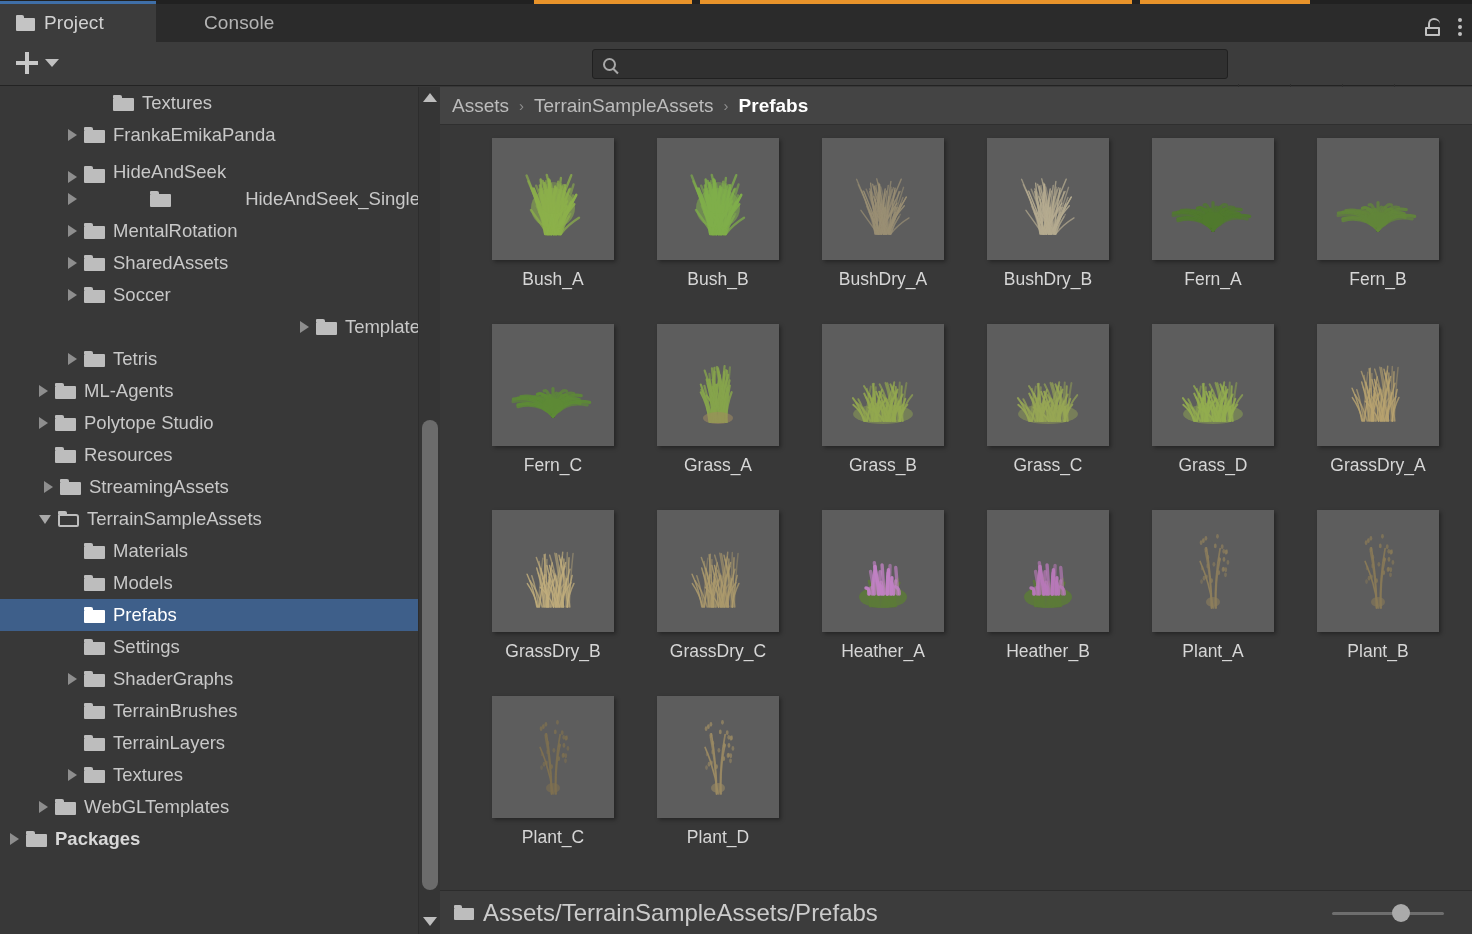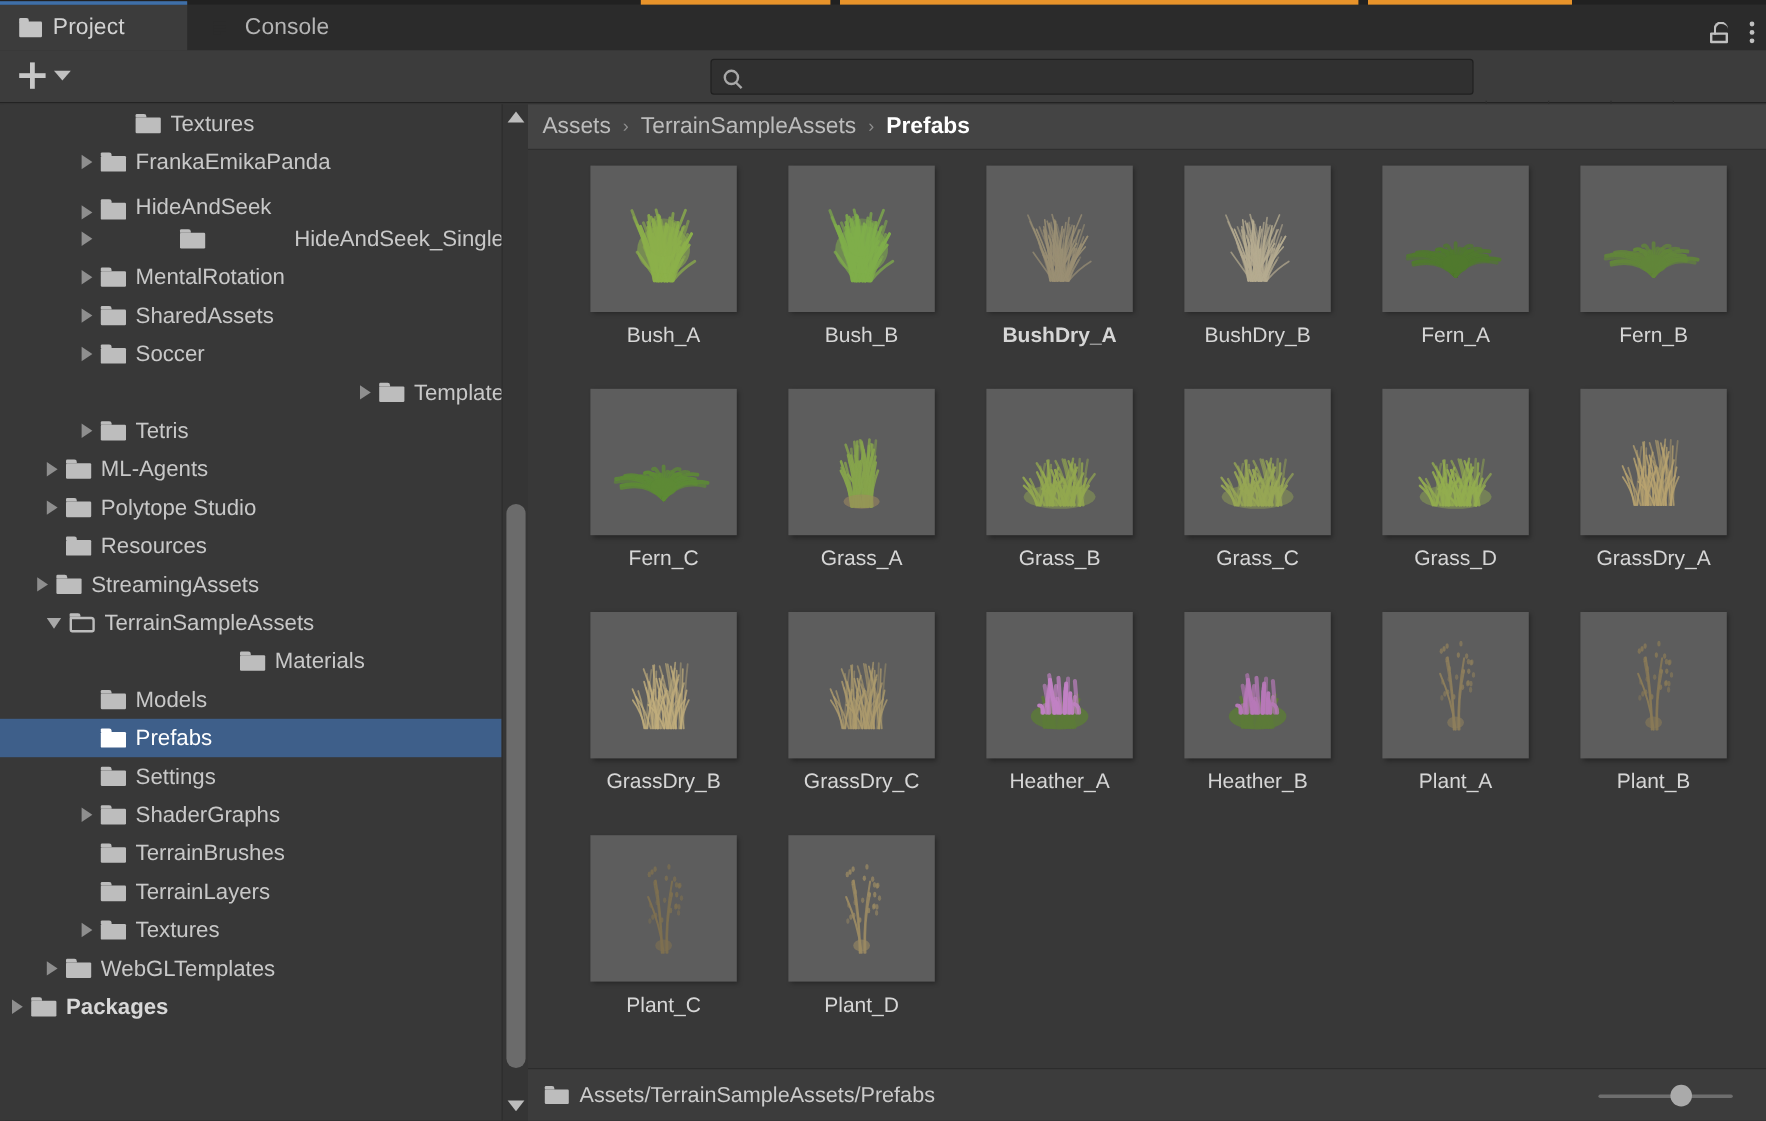--- a/index.html
+++ b/index.html
@@ -120,21 +120,21 @@
   .cell { position:absolute; width:140px; }
   .thumb { width:122px; height:122px; margin:0 auto; background:#5d5d5d; position:relative; overflow:hidden; box-shadow:2px 2px 4px rgba(0,0,0,.35); }
   .cap { margin-top:9px; text-align:center; color:#d6d6d6; font-size:17.5px; white-space:nowrap; }
 
   
   .footer { position:absolute; left:440px; bottom:0; width:1032px; height:44px; background:#3c3c3c; border-top:1px solid #2c2c2c; display:flex; align-items:center; }
   .ffolder { width:20px;height:16px;position:relative;margin-left:14px; }
   .ffolder i{ position:absolute;display:block;background:#bdbdbd; }
   .ffolder .tabf{ left:0;top:0;width:42%;height:22%;border-radius:1px 2px 0 0; }
   .ffolder .body{ left:0;top:19%;width:100%;height:81%;border-radius:1px; }
-  .fpath { margin-left:9px; color:#cbcbcb; font-size:18px; }
+  .fpath { margin-left:9px; color:#cbcbcb; font-size:24px; }
   .zoomslider { position:absolute; right:28px; top:50%; transform:translateY(-50%); width:112px; height:18px; }
   .zs-track{ position:absolute; left:0; top:8px; width:112px; height:3px; background:#6e6e6e; border-radius:2px; }
   .zs-knob{ position:absolute; top:0; width:18px; height:18px; border-radius:50%; background:#aaaaaa; }
 
   .leftedge { position:absolute; left:0; top:87px; width:4px; height:847px; background:#383838; }
 </style>
 </head>
 <body>
 
 <div id="app">
@@ -304,37 +304,37 @@
         <span>Polytope Studio</span>
       </div>
       <div class="trow" style="padding-left: 39px;">
         <span class="arrow-sp"></span>
         <span class="fi">
           <i class="tabf"></i>
           <i class="body"></i>
         </span>
         <span>Resources</span>
       </div>
-      <div class="trow" style="padding-left: 31px;">
+      <div class="trow" style="padding-left: 44px;">
         <span class="arrow-r"></span>
         <span class="fi">
           <i class="tabf"></i>
           <i class="body"></i>
         </span>
         <span>StreamingAssets</span>
       </div>
       <div class="trow" style="padding-left: 39px;">
         <span class="arrow-d"></span>
         <span class="fi open">
           <i class="tabf"></i>
           <i class="body"></i>
         </span>
         <span>TerrainSampleAssets</span>
       </div>
-      <div class="trow" style="padding-left: 68px; justify-content: center;">
+      <div class="trow" style="padding-left: 68px;">
         <span class="arrow-sp"></span>
         <span class="fi">
           <i class="tabf"></i>
           <i class="body"></i>
         </span>
         <span>Materials</span>
       </div>
       <div class="trow" style="padding-left: 68px;">
         <span class="arrow-sp"></span>
         <span class="fi">
@@ -575,21 +575,21 @@
               <path d="M63.11831275720165,96 Q61.74026063100138,84.94210288065844 59.673182441700966,74.22763031550068" stroke="#7fae4a" stroke-width="2.4" fill="none" stroke-linecap="round" opacity="0.9296296296296296"></path>
               <path d="M56.5877914951989,96 Q53.09485596707819,67.85814197530864 47.855452674897116,47.386820987654325" stroke="#7fae4a" stroke-width="2.4" fill="none" stroke-linecap="round" opacity="0.7838070130315501"></path>
               <path d="M54.79389574759945,96 Q57.82393689986282,87.0039341563786 62.368998628257884,69.8949828532236" stroke="#7fae4a" stroke-width="2.4" fill="none" stroke-linecap="round" opacity="0.753596536351166"></path>
               <path d="M68.45267489711934,96 Q71.87812071330589,86.5557757201646 77.01628943758573,78.45335048010975" stroke="#7fae4a" stroke-width="2.4" fill="none" stroke-linecap="round" opacity="0.5627636316872429"></path>
               <ellipse cx="61" cy="70" rx="22" ry="20" fill="#7fae4a" opacity="0.55"></ellipse>
               <ellipse cx="61" cy="60" rx="14" ry="16" fill="#7fae4a" opacity="0.4"></ellipse>
             </svg>
           </div>
           <div class="cap">Bush_B</div>
         </div>
-        <div class="cell" style="left: 361px; top: 12px; font-weight: bold;">
+        <div class="cell" style="left: 361px; top: 12px;">
           <div class="thumb">
             <svg width="122" height="122" viewBox="0 0 122 122" style="position: absolute; left: 0px; top: 0px;">
               <path d="M61.72530864197531,96 Q57.744375857338824,80.41167695473251 51.77297668038409,58.573525377229075" stroke="#9a8f74" stroke-width="1.4" fill="none" stroke-linecap="round" opacity="0.8328575102880659"></path>
               <path d="M67.46639231824417,96 Q61.49403292181071,72.77388117283951 52.5354938271605,48.050398662551444" stroke="#9a8f74" stroke-width="1.4" fill="none" stroke-linecap="round" opacity="0.7094114368998629"></path>
               <path d="M64.0181755829904,96 Q68.54410150891633,83.0951903292181 75.3329903978052,69.53627400548697" stroke="#9a8f74" stroke-width="1.4" fill="none" stroke-linecap="round" opacity="0.5997256515775035"></path>
               <path d="M53.20781893004115,96 Q51.7340877914952,87.19967849794239 49.52349108367627,75.14534893689986" stroke="#9a8f74" stroke-width="1.4" fill="none" stroke-linecap="round" opacity="0.9497878086419753"></path>
               <path d="M68.269890260631,96 Q64.49609053497943,71.02253086419753 58.83539094650206,48.95478395061728" stroke="#9a8f74" stroke-width="1.4" fill="none" stroke-linecap="round" opacity="0.520400377229081"></path>
               <path d="M68.95747599451303,96 Q73.74368998628258,77.2767103909465 80.9230109739369,59.44914694787381" stroke="#9a8f74" stroke-width="1.4" fill="none" stroke-linecap="round" opacity="0.6094028635116598"></path>
               <path d="M55.31995884773663,96 Q54.094170096021955,70.11962448559672 52.25548696844994,48.6315243484225" stroke="#9a8f74" stroke-width="1.4" fill="none" stroke-linecap="round" opacity="0.6072273662551441"></path>
               <path d="M64.1474622770919,96 Q71.42407407407407,79.81979166666667 82.33899176954732,67.80129886831276" stroke="#9a8f74" stroke-width="1.4" fill="none" stroke-linecap="round" opacity="0.8857874657064472"></path>

